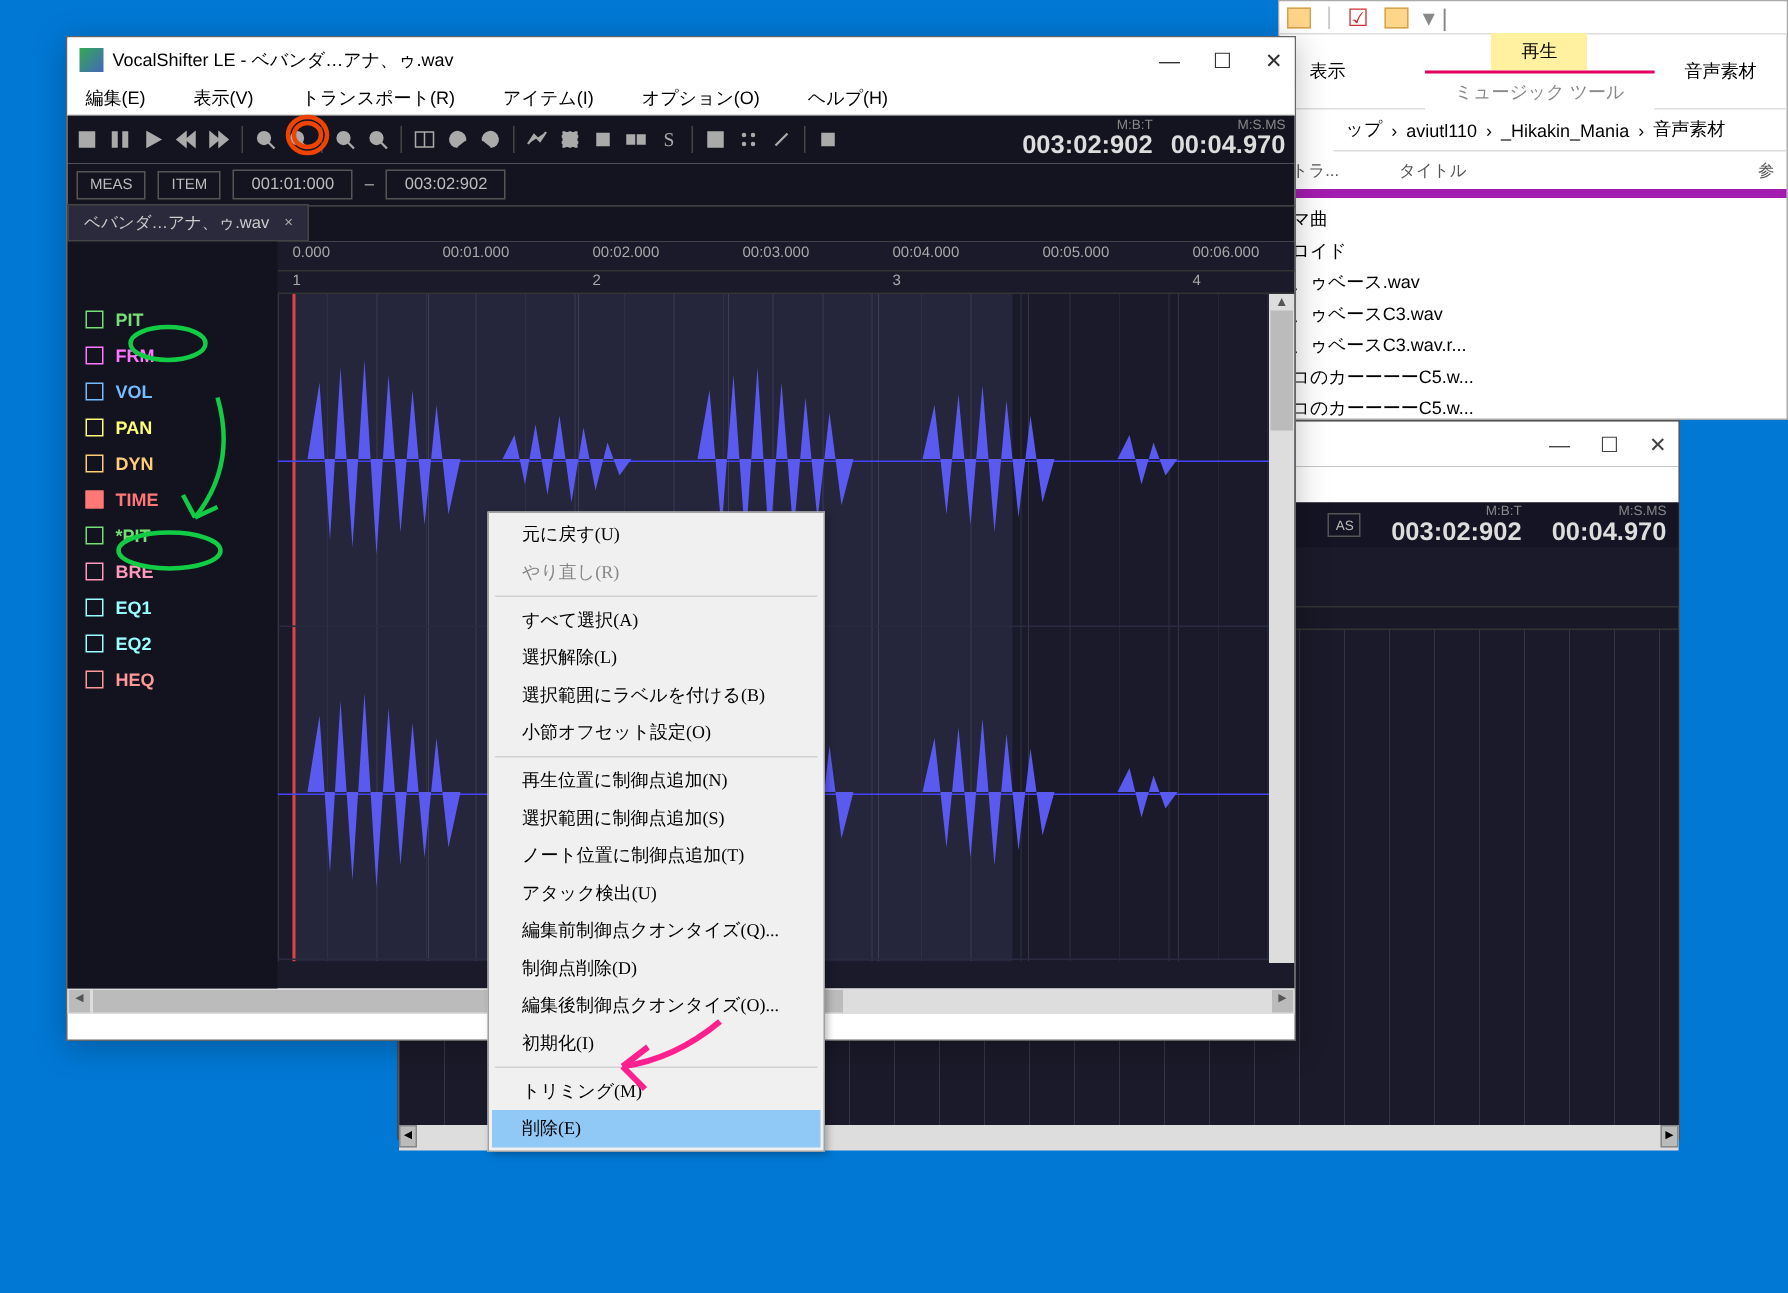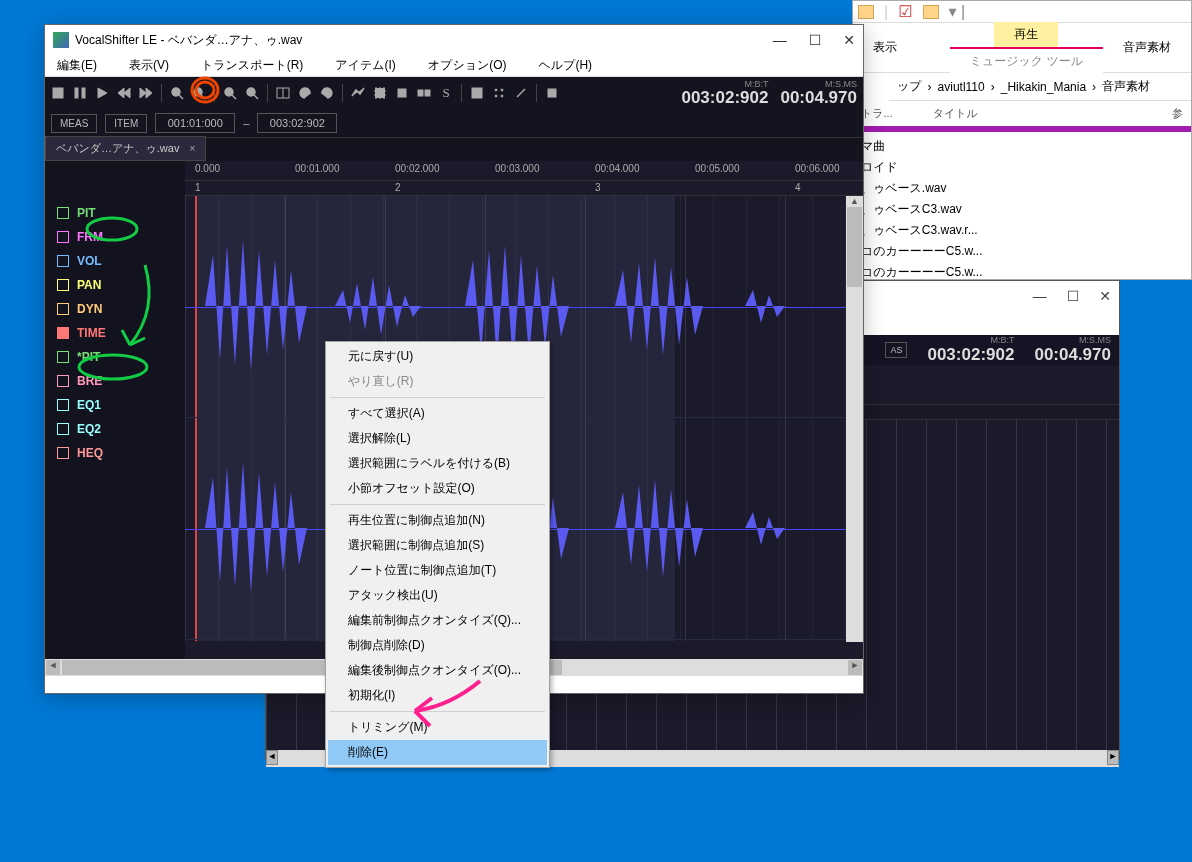--- a/index.html
+++ b/index.html
@@ -101,21 +101,21 @@
 .ed-vscroll .thumb { width: 15px; height: 80px; background: #bbb; margin: 1px; }
 .vs-hscroll { height: 17px; background: #ddd; display: flex; }
 .vs-hscroll .thumb { height: 15px; background: #bbb; margin: 1px; }
 
 
 .context-menu {
   position: absolute; left: 325px; top: 341px; width: 225px;
   background: #f0f0f0; border: 1px solid #a0a0a0; box-shadow: 2px 2px 5px rgba(0,0,0,0.3);
   font-size: 12px; padding: 2px;
 }
-.ctx-item { padding: 4px 20px; cursor: default; }
+.ctx-item { padding: 4px 20px; cursor: default; font-family: Liberation Serif, serif; }
 .ctx-item.disabled { color: #888; }
 .ctx-item.hover { background: #90c8f6; }
 .ctx-sep { height: 1px; background: #d0d0d0; margin: 3px 2px; }
 
 
 .annot { position: absolute; pointer-events: none; }
 
 </style>
 </head>
 <body>

